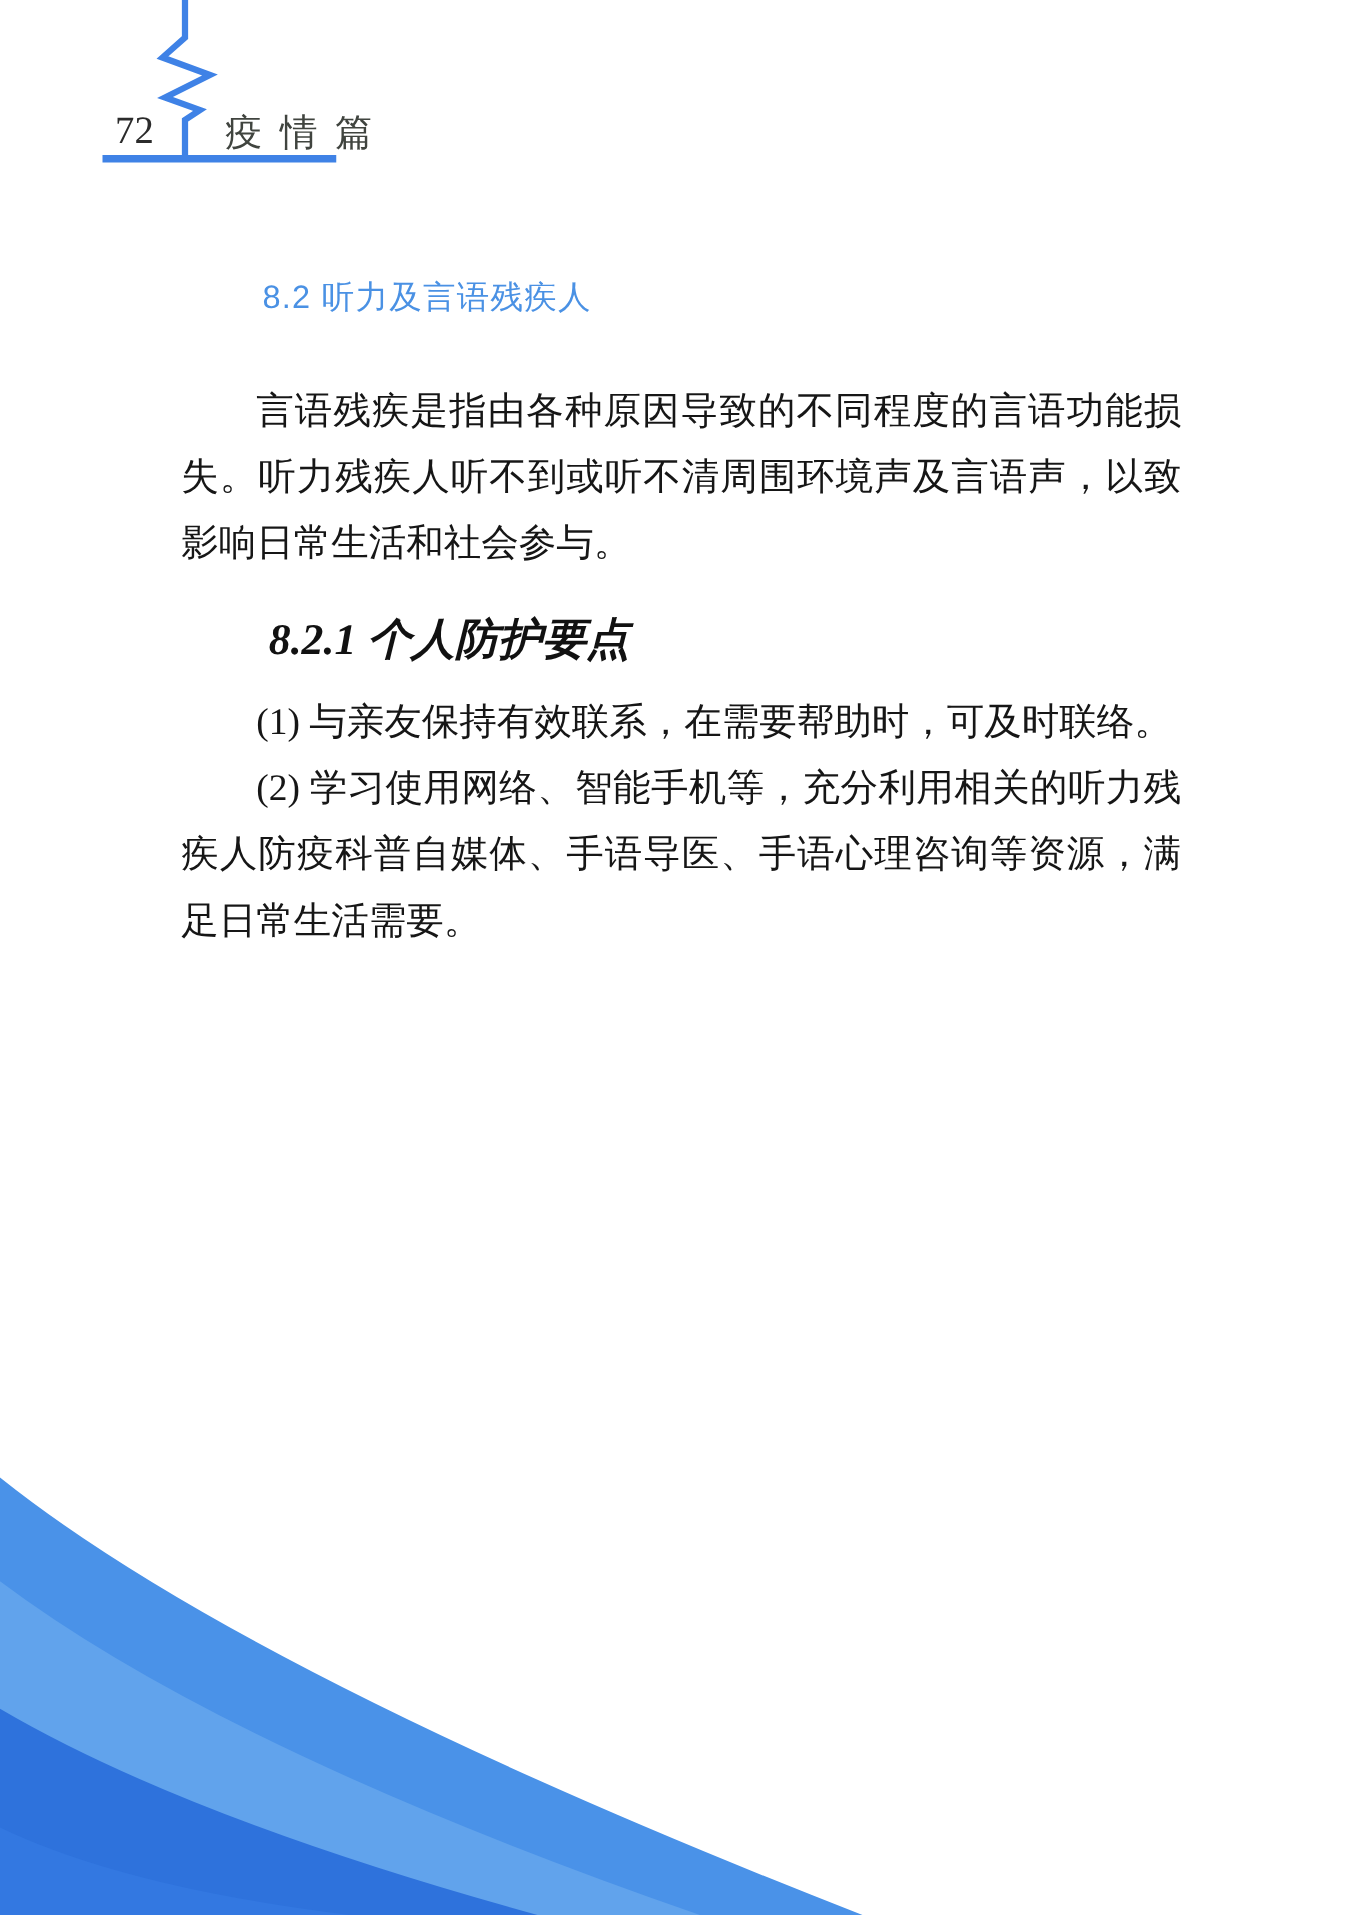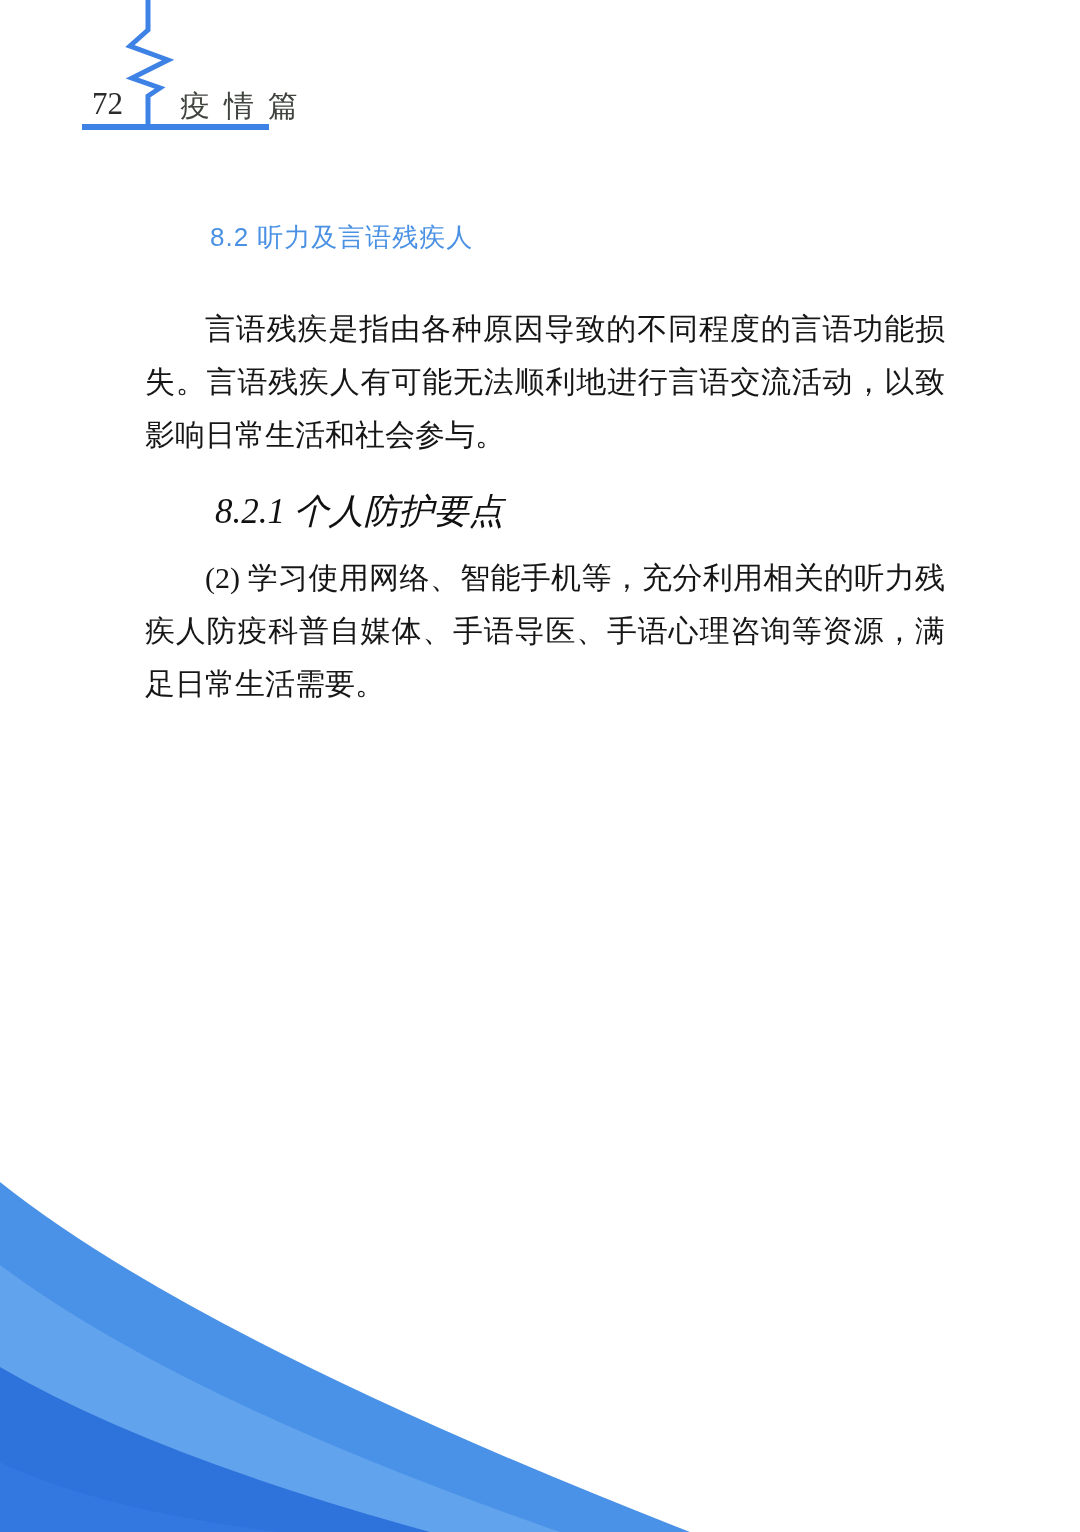--- a/index.html
+++ b/index.html
@@ -63,21 +63,21 @@
     text-indent: 2em;
     margin: 0;
   }
   .subsection-heading {
     margin-top: 26px;
     margin-bottom: 14px;
     padding-left: 2em;
     font-size: 35px;
     line-height: 50px;
     font-style: italic;
-    font-weight: 400;
+    font-weight: 700;
     color: #111111;
     font-family: "Liberation Serif", serif;
   }
 
   
   .waves {
     position: absolute;
     left: 0; bottom: 0;
     width: 1080px; height: 360px;
     display: block;
@@ -93,24 +93,25 @@
     <polyline points="148,0 148,30 130,46 168,60 132,78 160,88 148,96 148,127" fill="none" stroke="#3f82e6" stroke-width="5" stroke-linejoin="miter" stroke-linecap="butt"></polyline>
     <line x1="82" y1="127" x2="269" y2="127" stroke="#3f82e6" stroke-width="6"></line>
   </svg>
 
   <span class="page-number">72</span>
   <span class="chapter-label">疫情篇</span>
 
   <h1 class="section-heading">8.2 听力及言语残疾人</h1>
 
   <div class="content">
-    <p>言语残疾是指由各种原因导致的不同程度的言语功能损失。言语残疾人有可能无法顺利地进行言语交流活动，以致影响日常生活和社会参与。</p>
+    <p>言语残疾是指由各种原因导致的不同程度的言语功能损失。听力残疾人听不到或听不清周围环境声及言语声，以致影响日常生活和社会参与。</p>
 
     <h2 class="subsection-heading">8.2.1 个人防护要点</h2>
 
+    <p>(1) 与亲友保持有效联系，在需要帮助时，可及时联络。</p>
     <p>(2) 学习使用网络、智能手机等，充分利用相关的听力残疾人防疫科普自媒体、手语导医、手语心理咨询等资源，满足日常生活需要。</p>
   </div>
 
   <svg class="waves" viewBox="0 0 1080 360" aria-hidden="true">
     <path d="M0,10 Q198,168 690,360 L0,360 Z" fill="#4a92e8"></path>
     <path d="M0,93 Q180,228 560,360 L0,360 Z" fill="#61a3ec"></path>
     <path d="M0,195 Q150,283 430,360 L0,360 Z" fill="#2e72dc"></path>
     <path d="M0,290 Q100,338 280,360 L0,360 Z" fill="#3378e1"></path>
   </svg>
 

